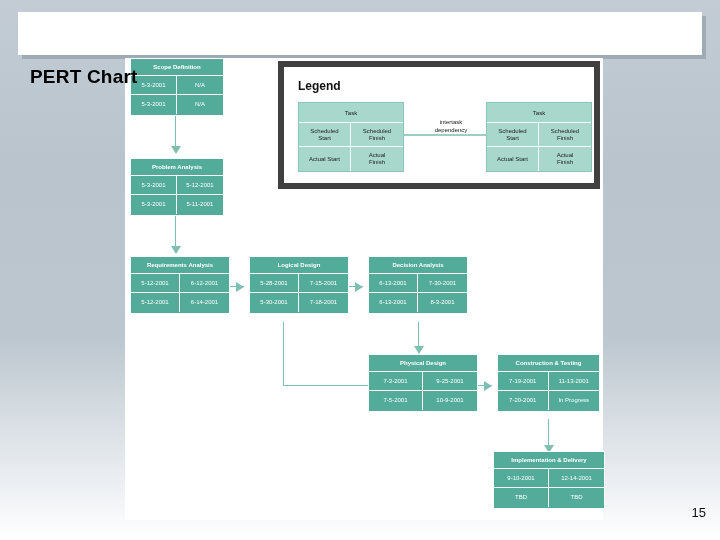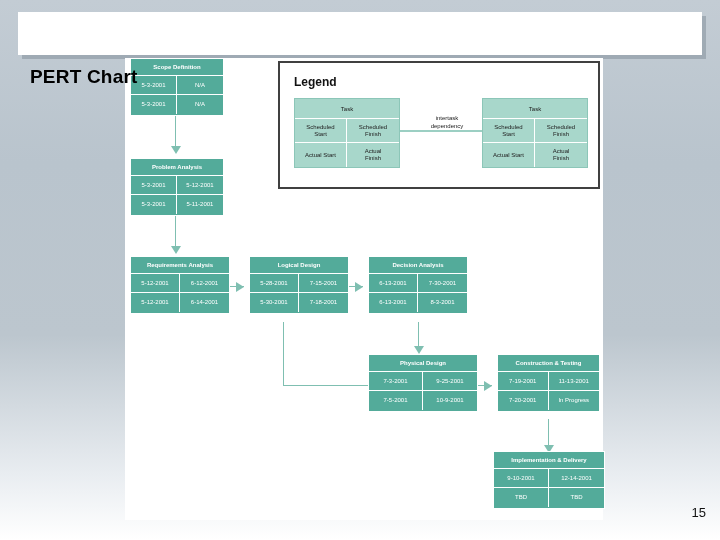--- a/index.html
+++ b/index.html
@@ -42,21 +42,21 @@
     left: 125px; top: 58px;
     width: 478px; height: 462px;
     background: #ffffff;
   }
   
   #legend-panel {
     position: absolute;
     left: 153px; top: 3px;
     width: 322px; height: 128px;
     background: #ffffff;
-    border: 2px solid #404040;
+    border: 6px solid #404040;
   }
   #legend-title {
     position: absolute;
     left: 14px; top: 12px;
     font-size: 12px; font-weight: bold;
     color: #111;
   }
   
   .task {
     position: absolute;

